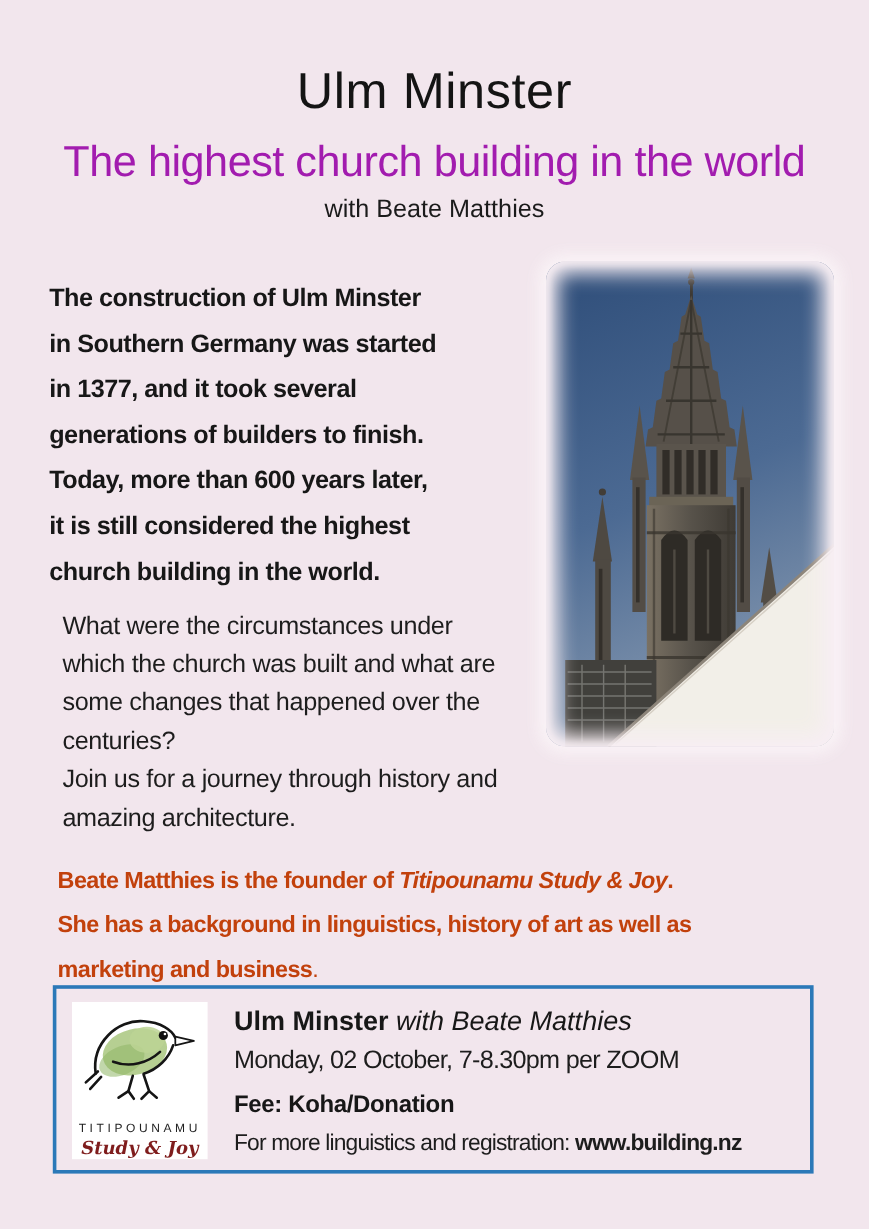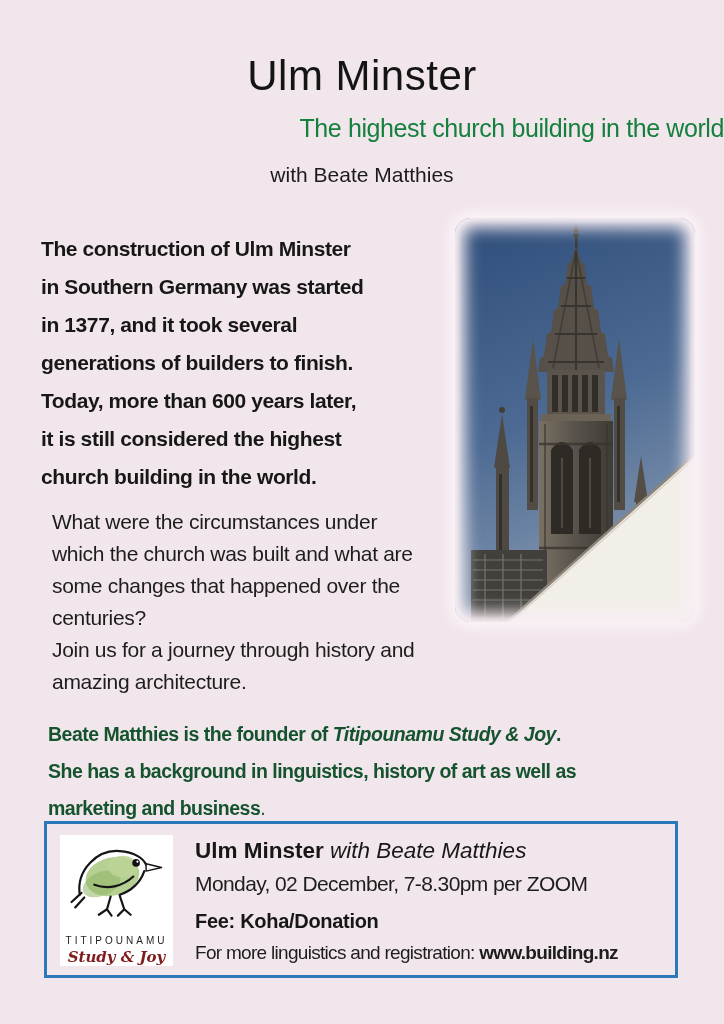--- a/index.html
+++ b/index.html
@@ -12,42 +12,42 @@
   }
   .page{position:relative;width:724px;height:1024px;background:#f2e6ed;padding-left:30px;}
 
   .title{
     position:absolute;top:52px;left:0;width:724px;
     text-align:center;font-size:42px;font-weight:400;color:#141414;
     letter-spacing:0.5px;
   }
   .subtitle{
     position:absolute;top:114px;left:0;width:724px;
-    text-align:right;font-size:25px;font-weight:400;color:#15803d;
+    text-align:center;font-size:36px;font-weight:400;color:#a21caf;
     letter-spacing:-0.4px;
   }
   .presenter{
     position:absolute;top:163px;left:0;width:724px;
     text-align:center;font-size:21px;color:#1b1b1b;
   }
 
   .intro{
     position:absolute;left:41px;top:230px;width:420px;
     font-size:21px;font-weight:700;line-height:38px;
     letter-spacing:-0.4px;white-space:pre-line;color:#171717;
   }
   .details{
     position:absolute;left:52px;top:506px;width:430px;
     font-size:21px;font-weight:400;line-height:32px;
     letter-spacing:-0.3px;white-space:pre-line;color:#1d1d1d;
   }
   .bio{
     position:absolute;left:48px;top:716px;width:660px;margin:0;
     font-size:19.5px;font-weight:700;line-height:37px;
-    letter-spacing:-0.5px;white-space:pre-line;color:#14532d;
+    letter-spacing:-0.5px;white-space:pre-line;color:#c2410c;
   }
   .bio .it{font-style:italic;}
   .bio .reg{font-weight:400;}
 
   
   .photo{
     position:absolute;left:455px;top:218px;width:240px;height:404px;
     border-radius:16px;
     box-shadow:0 0 12px 6px rgba(250,243,247,0.95);
   }
@@ -202,19 +202,19 @@
         </g>
         <path d="M87 24 L104 28 L87 32 Z" fill="#fdfdfd" stroke="#151515" stroke-width="1.6" stroke-linejoin="round"></path>
         <circle cx="76" cy="23" r="4.2" fill="#111"></circle>
         <circle cx="77.5" cy="21.6" r="1.2" fill="#fff"></circle>
       </svg>
       <div class="brand">TITIPOUNAMU</div>
       <div class="tagline">Study &amp; Joy</div>
     </div>
     <div class="event-text">
       <div class="ev-line1"><span class="b">Ulm Minster</span><span class="i"> with Beate Matthies</span></div>
-      <div class="ev-line2">Monday, 02 December, 7-8.30pm per ZOOM</div>
+      <div class="ev-line2">Monday, 02 October, 7-8.30pm per ZOOM</div>
       <div class="ev-line3">Fee: Koha/Donation</div>
       <div class="ev-line4"><span>For more linguistics and registration: </span><span class="b">www.building.nz</span></div>
     </div>
   </div>
 
 </div>
 
 </body></html>

